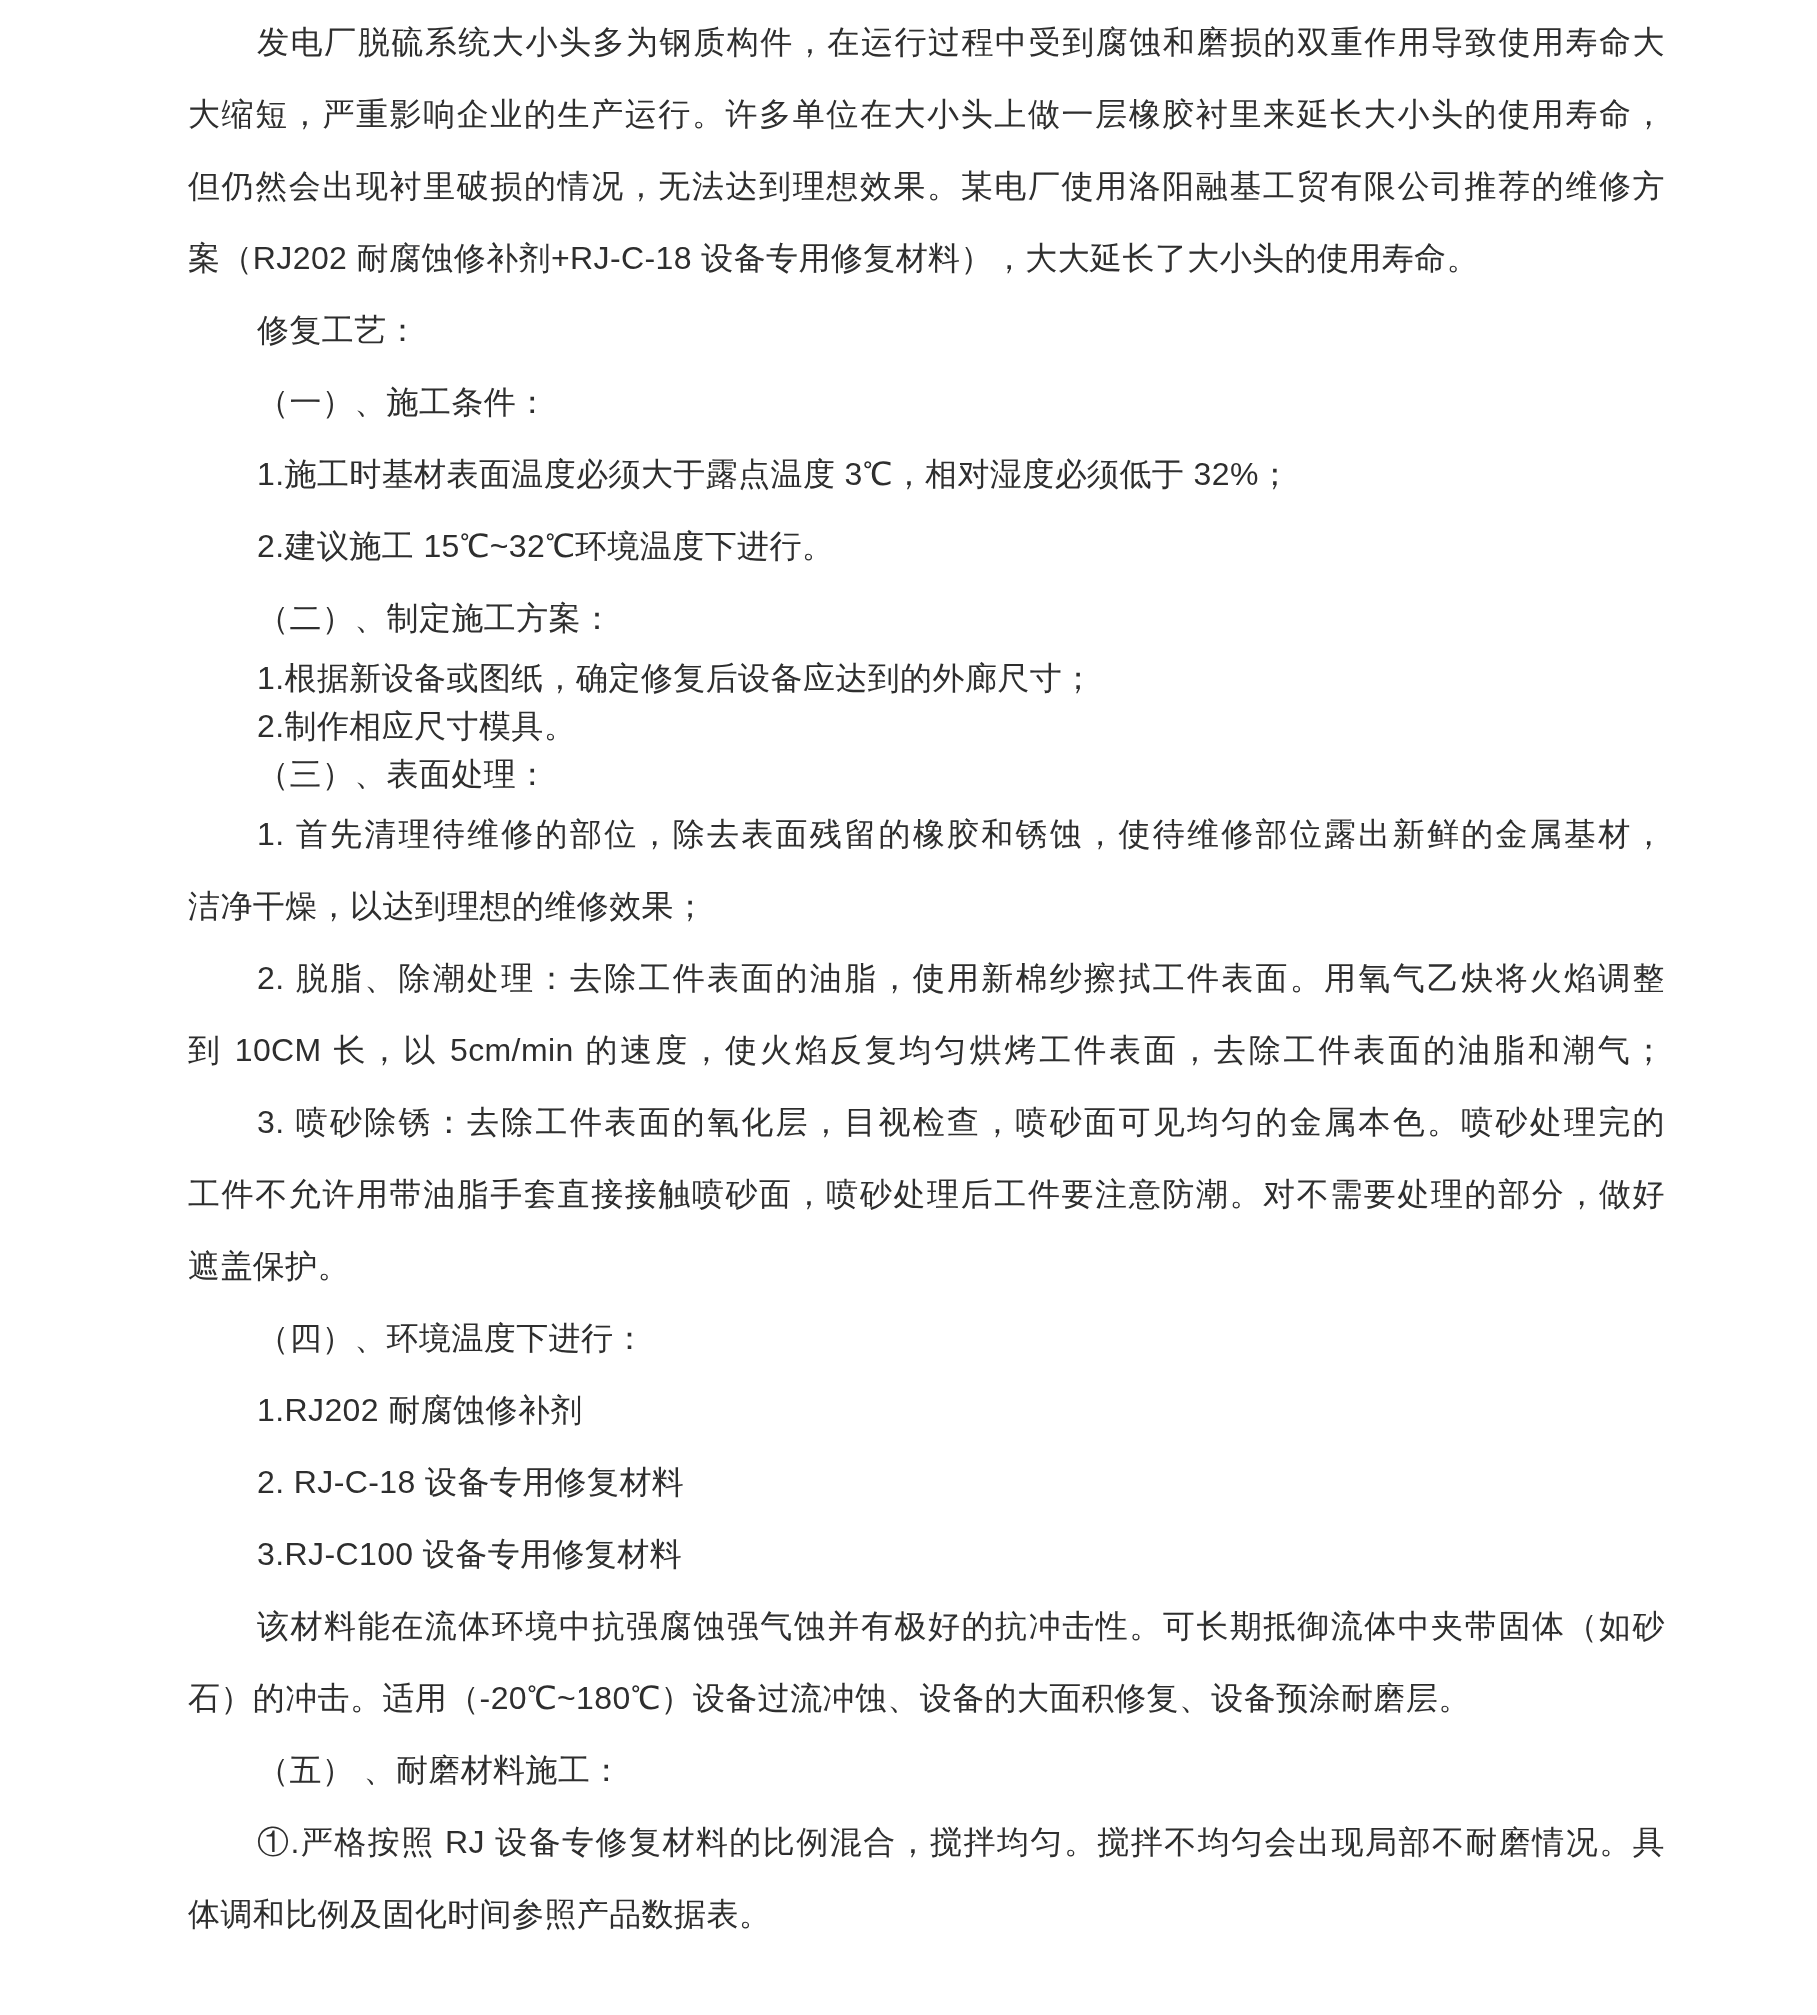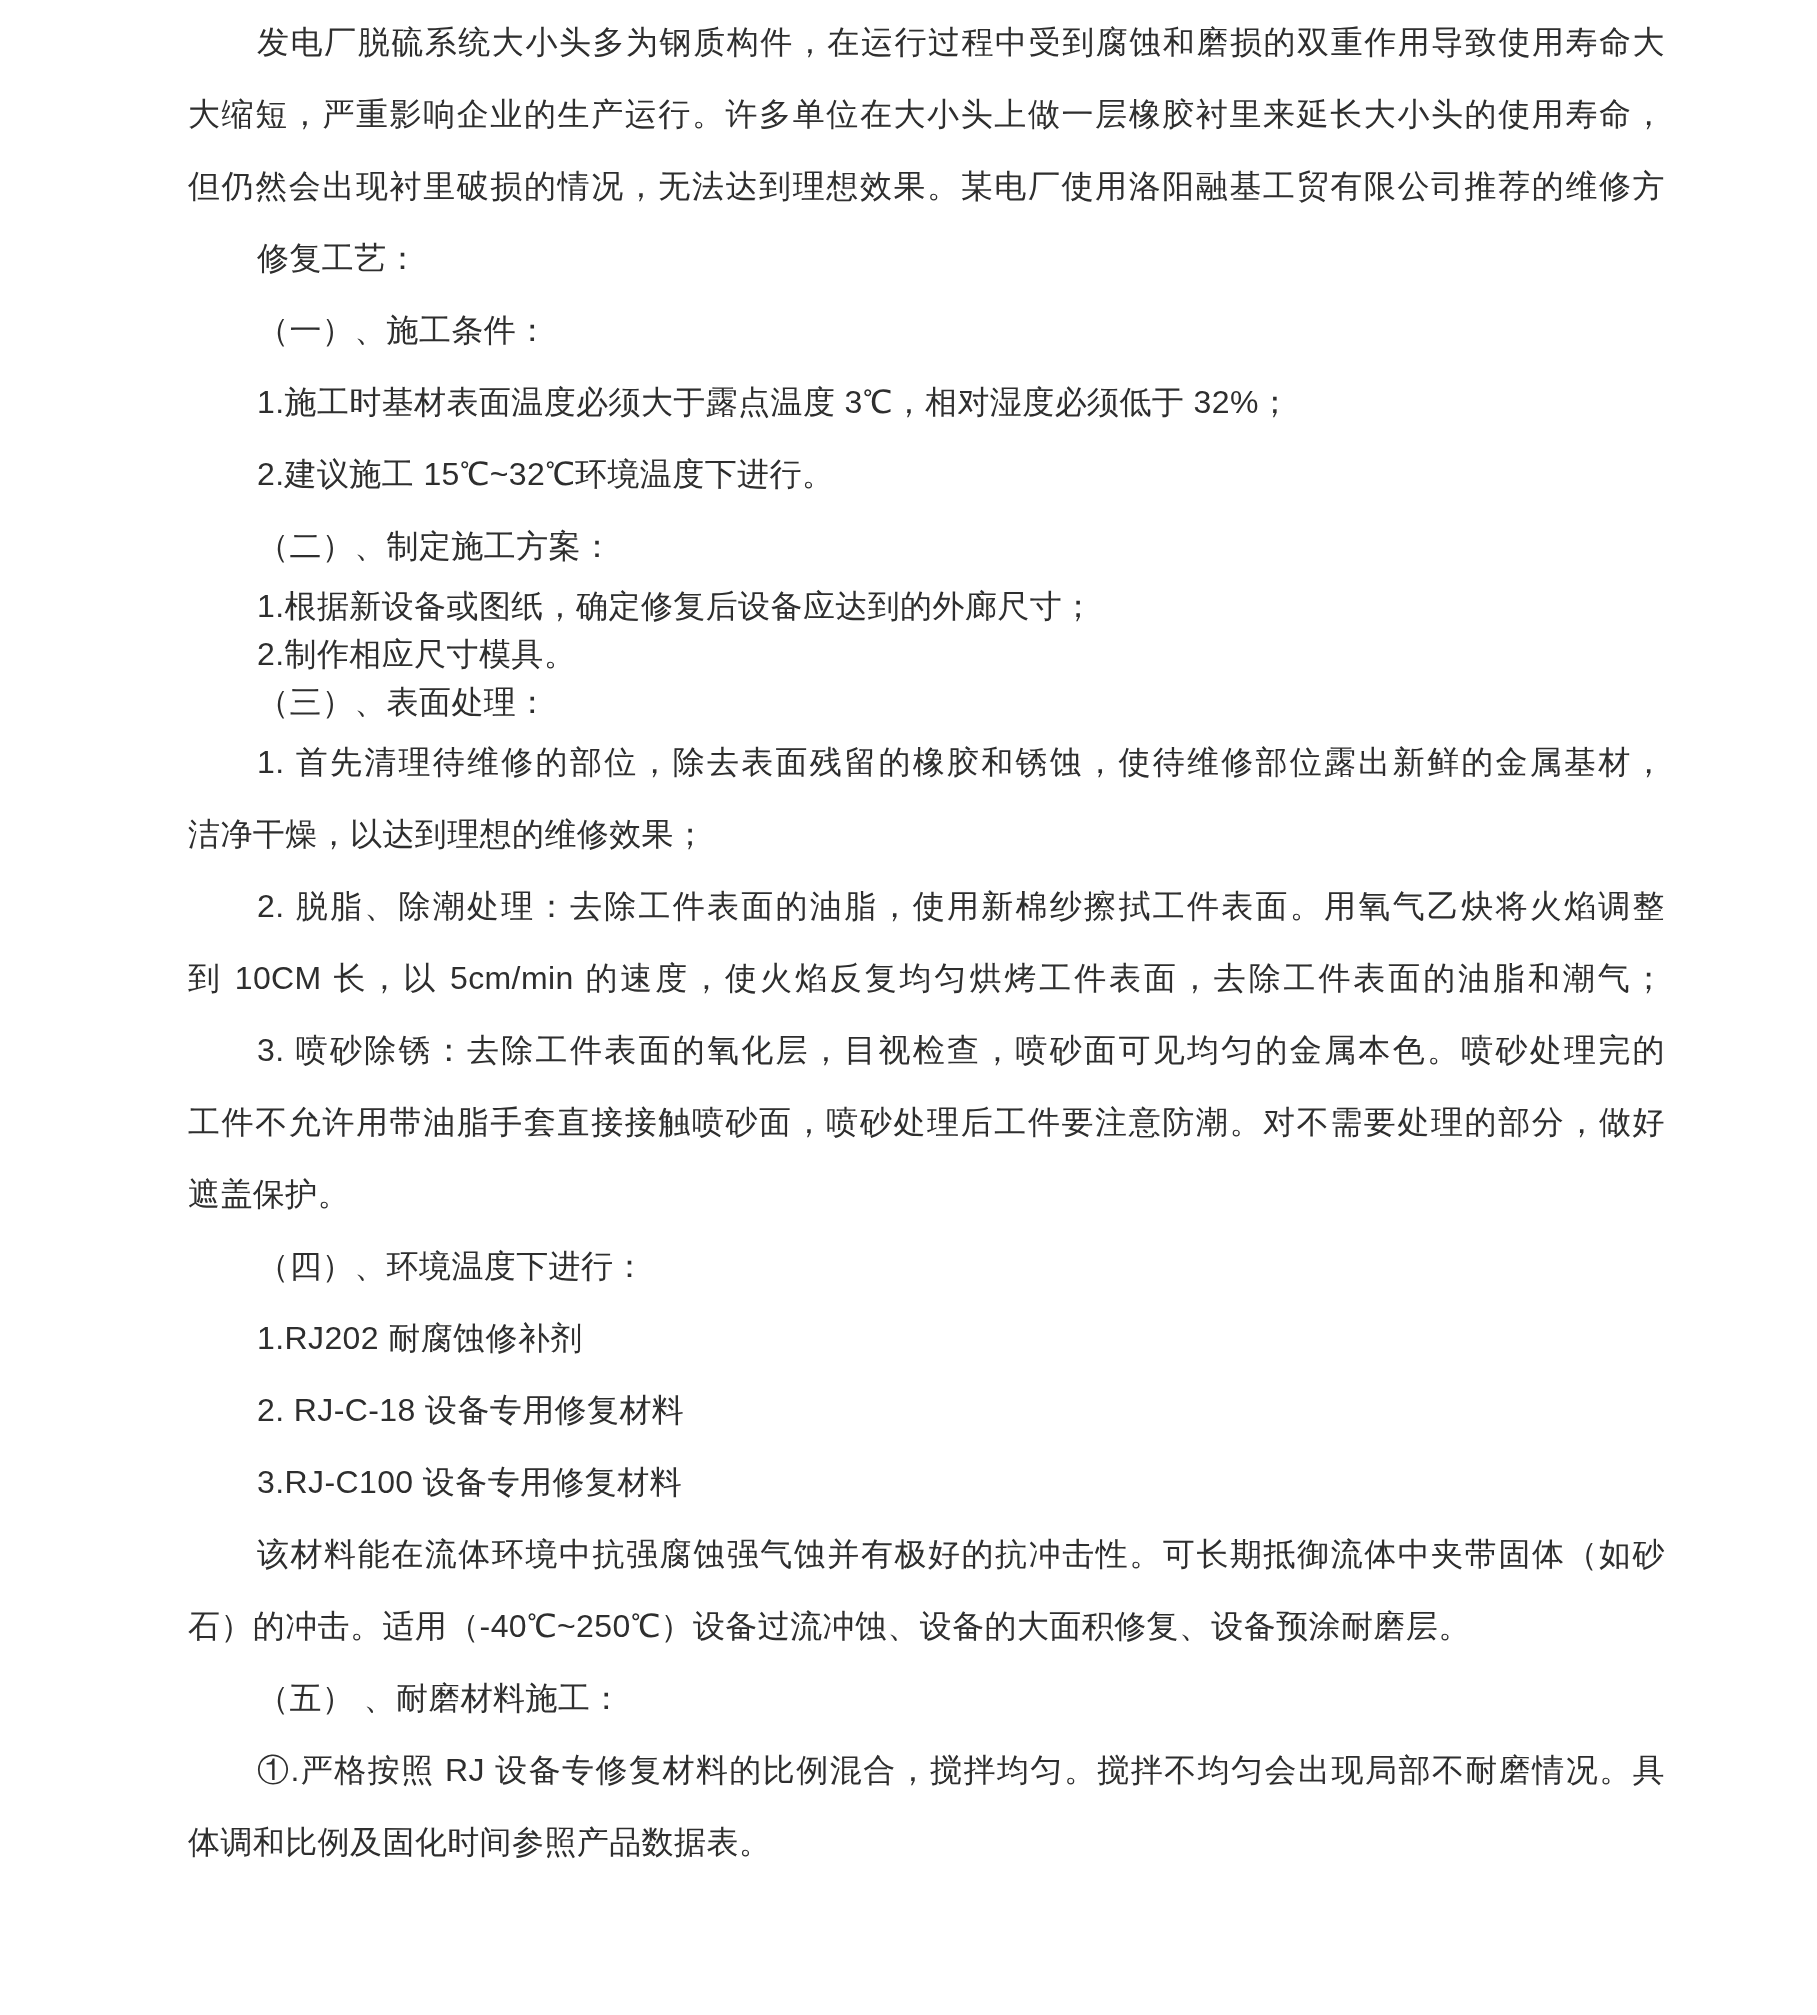--- a/index.html
+++ b/index.html
@@ -46,39 +46,40 @@
   }
 </style>
 </head>
 <body style="background: rgb(255, 255, 255);">
 
 <div class="page">
   <div class="doc" id="doc-body" style="color: rgb(46, 46, 46);">
       <div class="line indent justify">发电厂脱硫系统大小头多为钢质构件，在运行过程中受到腐蚀和磨损的双重作用导致使用寿命大</div>
       <div class="line justify">大缩短，严重影响企业的生产运行。许多单位在大小头上做一层橡胶衬里来延长大小头的使用寿命，</div>
       <div class="line justify">但仍然会出现衬里破损的情况，无法达到理想效果。某电厂使用洛阳融基工贸有限公司推荐的维修方</div>
+      <div class="line">案（RJ202 耐腐蚀修补剂+RJ-C-18 设备专用修复材料），大大延长了大小头的使用寿命。</div>
       <div class="line indent">修复工艺：</div>
       <div class="line indent">（一）、施工条件：</div>
       <div class="line indent">1.施工时基材表面温度必须大于露点温度 3℃，相对湿度必须低于 32%；</div>
       <div class="line indent">2.建议施工 15℃~32℃环境温度下进行。</div>
       <div class="line indent">（二）、制定施工方案：</div>
       <div class="line indent tight">1.根据新设备或图纸，确定修复后设备应达到的外廊尺寸；</div>
       <div class="line indent tight">2.制作相应尺寸模具。</div>
       <div class="line indent tight">（三）、表面处理：</div>
       <div class="line indent justify">1. 首先清理待维修的部位，除去表面残留的橡胶和锈蚀，使待维修部位露出新鲜的金属基材，</div>
       <div class="line">洁净干燥，以达到理想的维修效果；</div>
       <div class="line indent justify">2. 脱脂、除潮处理：去除工件表面的油脂，使用新棉纱擦拭工件表面。用氧气乙炔将火焰调整</div>
       <div class="line justify">到 10CM 长，以 5cm/min 的速度，使火焰反复均匀烘烤工件表面，去除工件表面的油脂和潮气；</div>
       <div class="line indent justify">3. 喷砂除锈：去除工件表面的氧化层，目视检查，喷砂面可见均匀的金属本色。喷砂处理完的</div>
       <div class="line justify">工件不允许用带油脂手套直接接触喷砂面，喷砂处理后工件要注意防潮。对不需要处理的部分，做好</div>
       <div class="line">遮盖保护。</div>
       <div class="line indent">（四）、环境温度下进行：</div>
       <div class="line indent">1.RJ202 耐腐蚀修补剂</div>
       <div class="line indent">2. RJ-C-18 设备专用修复材料</div>
       <div class="line indent">3.RJ-C100 设备专用修复材料</div>
       <div class="line indent justify">该材料能在流体环境中抗强腐蚀强气蚀并有极好的抗冲击性。可长期抵御流体中夹带固体（如砂</div>
-      <div class="line">石）的冲击。适用（-40℃~250℃）设备过流冲蚀、设备的大面积修复、设备预涂耐磨层。</div>
+      <div class="line">石）的冲击。适用（-20℃~180℃）设备过流冲蚀、设备的大面积修复、设备预涂耐磨层。</div>
       <div class="line indent">（五） 、耐磨材料施工：</div>
       <div class="line indent justify">①.严格按照 RJ 设备专修复材料的比例混合，搅拌均匀。搅拌不均匀会出现局部不耐磨情况。具</div>
       <div class="line">体调和比例及固化时间参照产品数据表。</div>
     </div>
 </div>
 
 
 </body></html>

